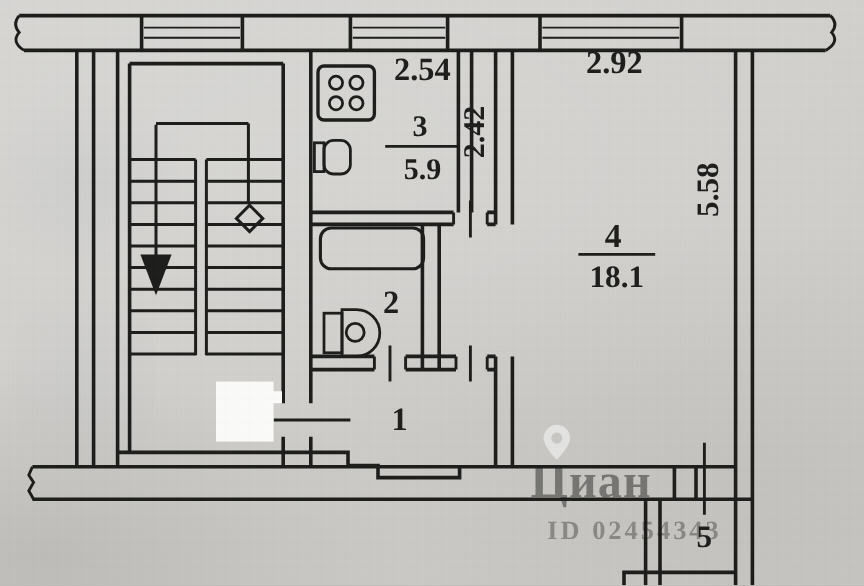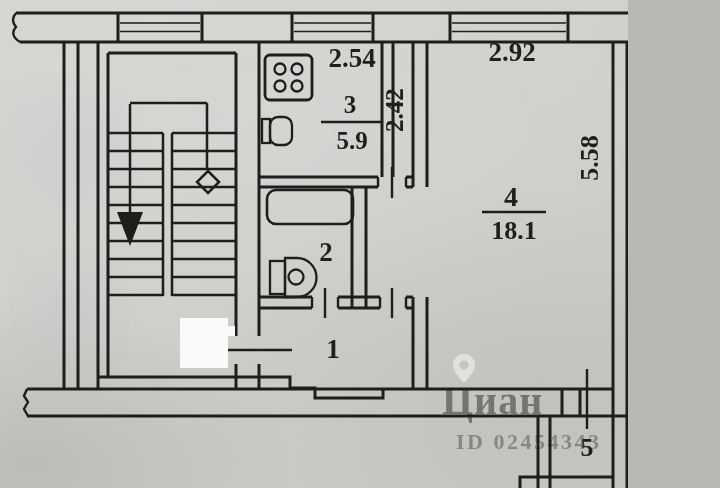--- a/index.html
+++ b/index.html
@@ -1,17 +1,17 @@
 <!DOCTYPE html>
 <html><head>
 <meta charset="utf-8">
 <style>
   html,body{margin:0;padding:0;background:#b9b8b5;}
   .photo{
-    position:relative;width:628px;height:488px;overflow:hidden;
+    position:relative;width:720px;height:488px;overflow:hidden;
     background:
       radial-gradient(ellipse 120% 90% at 35% 25%, rgba(255,255,255,.10), rgba(0,0,0,0) 60%),
       radial-gradient(ellipse 80% 60% at 85% 80%, rgba(120,118,112,.10), rgba(0,0,0,0) 70%),
       radial-gradient(ellipse 70% 55% at 5% 95%, rgba(90,90,86,.14), rgba(0,0,0,0) 60%),
       linear-gradient(160deg,#d6d5d2 0%,#d1d0cd 45%,#cac9c6 100%);
     font-family:"Liberation Serif", serif;
   }
   .blotch{position:absolute;border-radius:50%;pointer-events:none;}
   .b1{left:-20px;top:70px;width:180px;height:160px;background:radial-gradient(circle,rgba(110,122,140,.07),rgba(0,0,0,0) 70%);}
   .b2{left:10px;top:200px;width:120px;height:220px;background:radial-gradient(circle,rgba(110,122,140,.05),rgba(0,0,0,0) 70%);}

